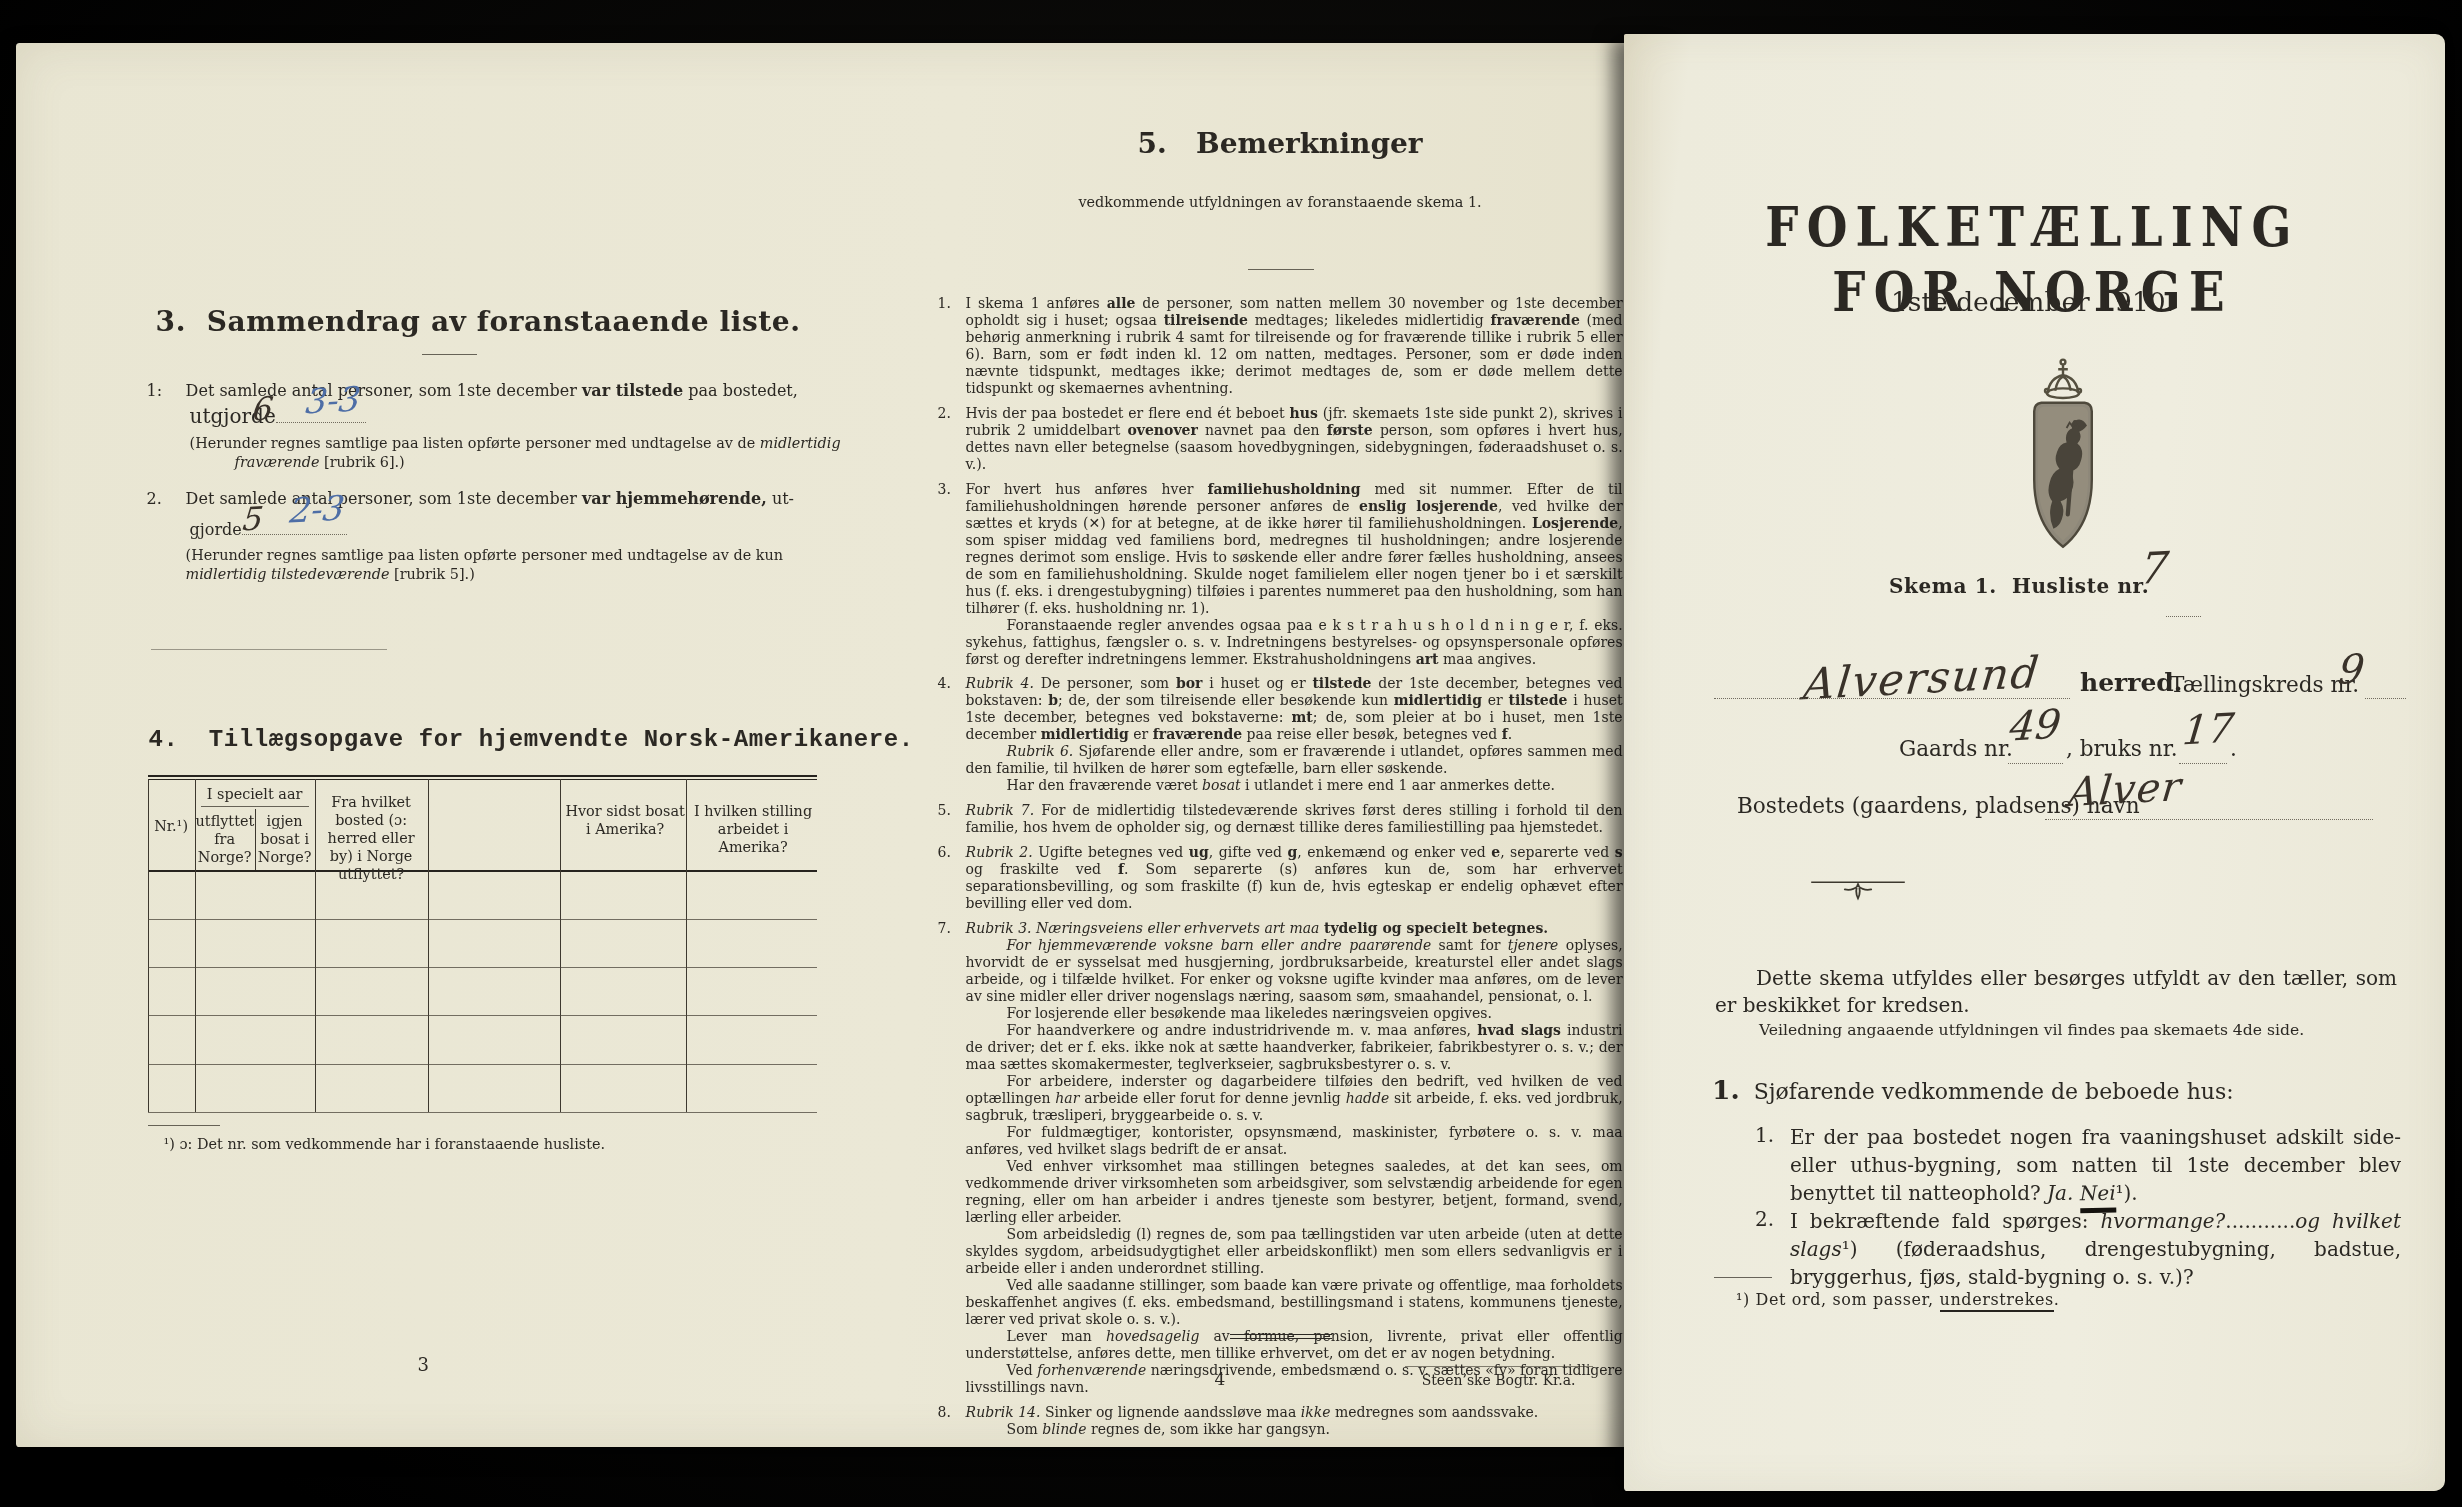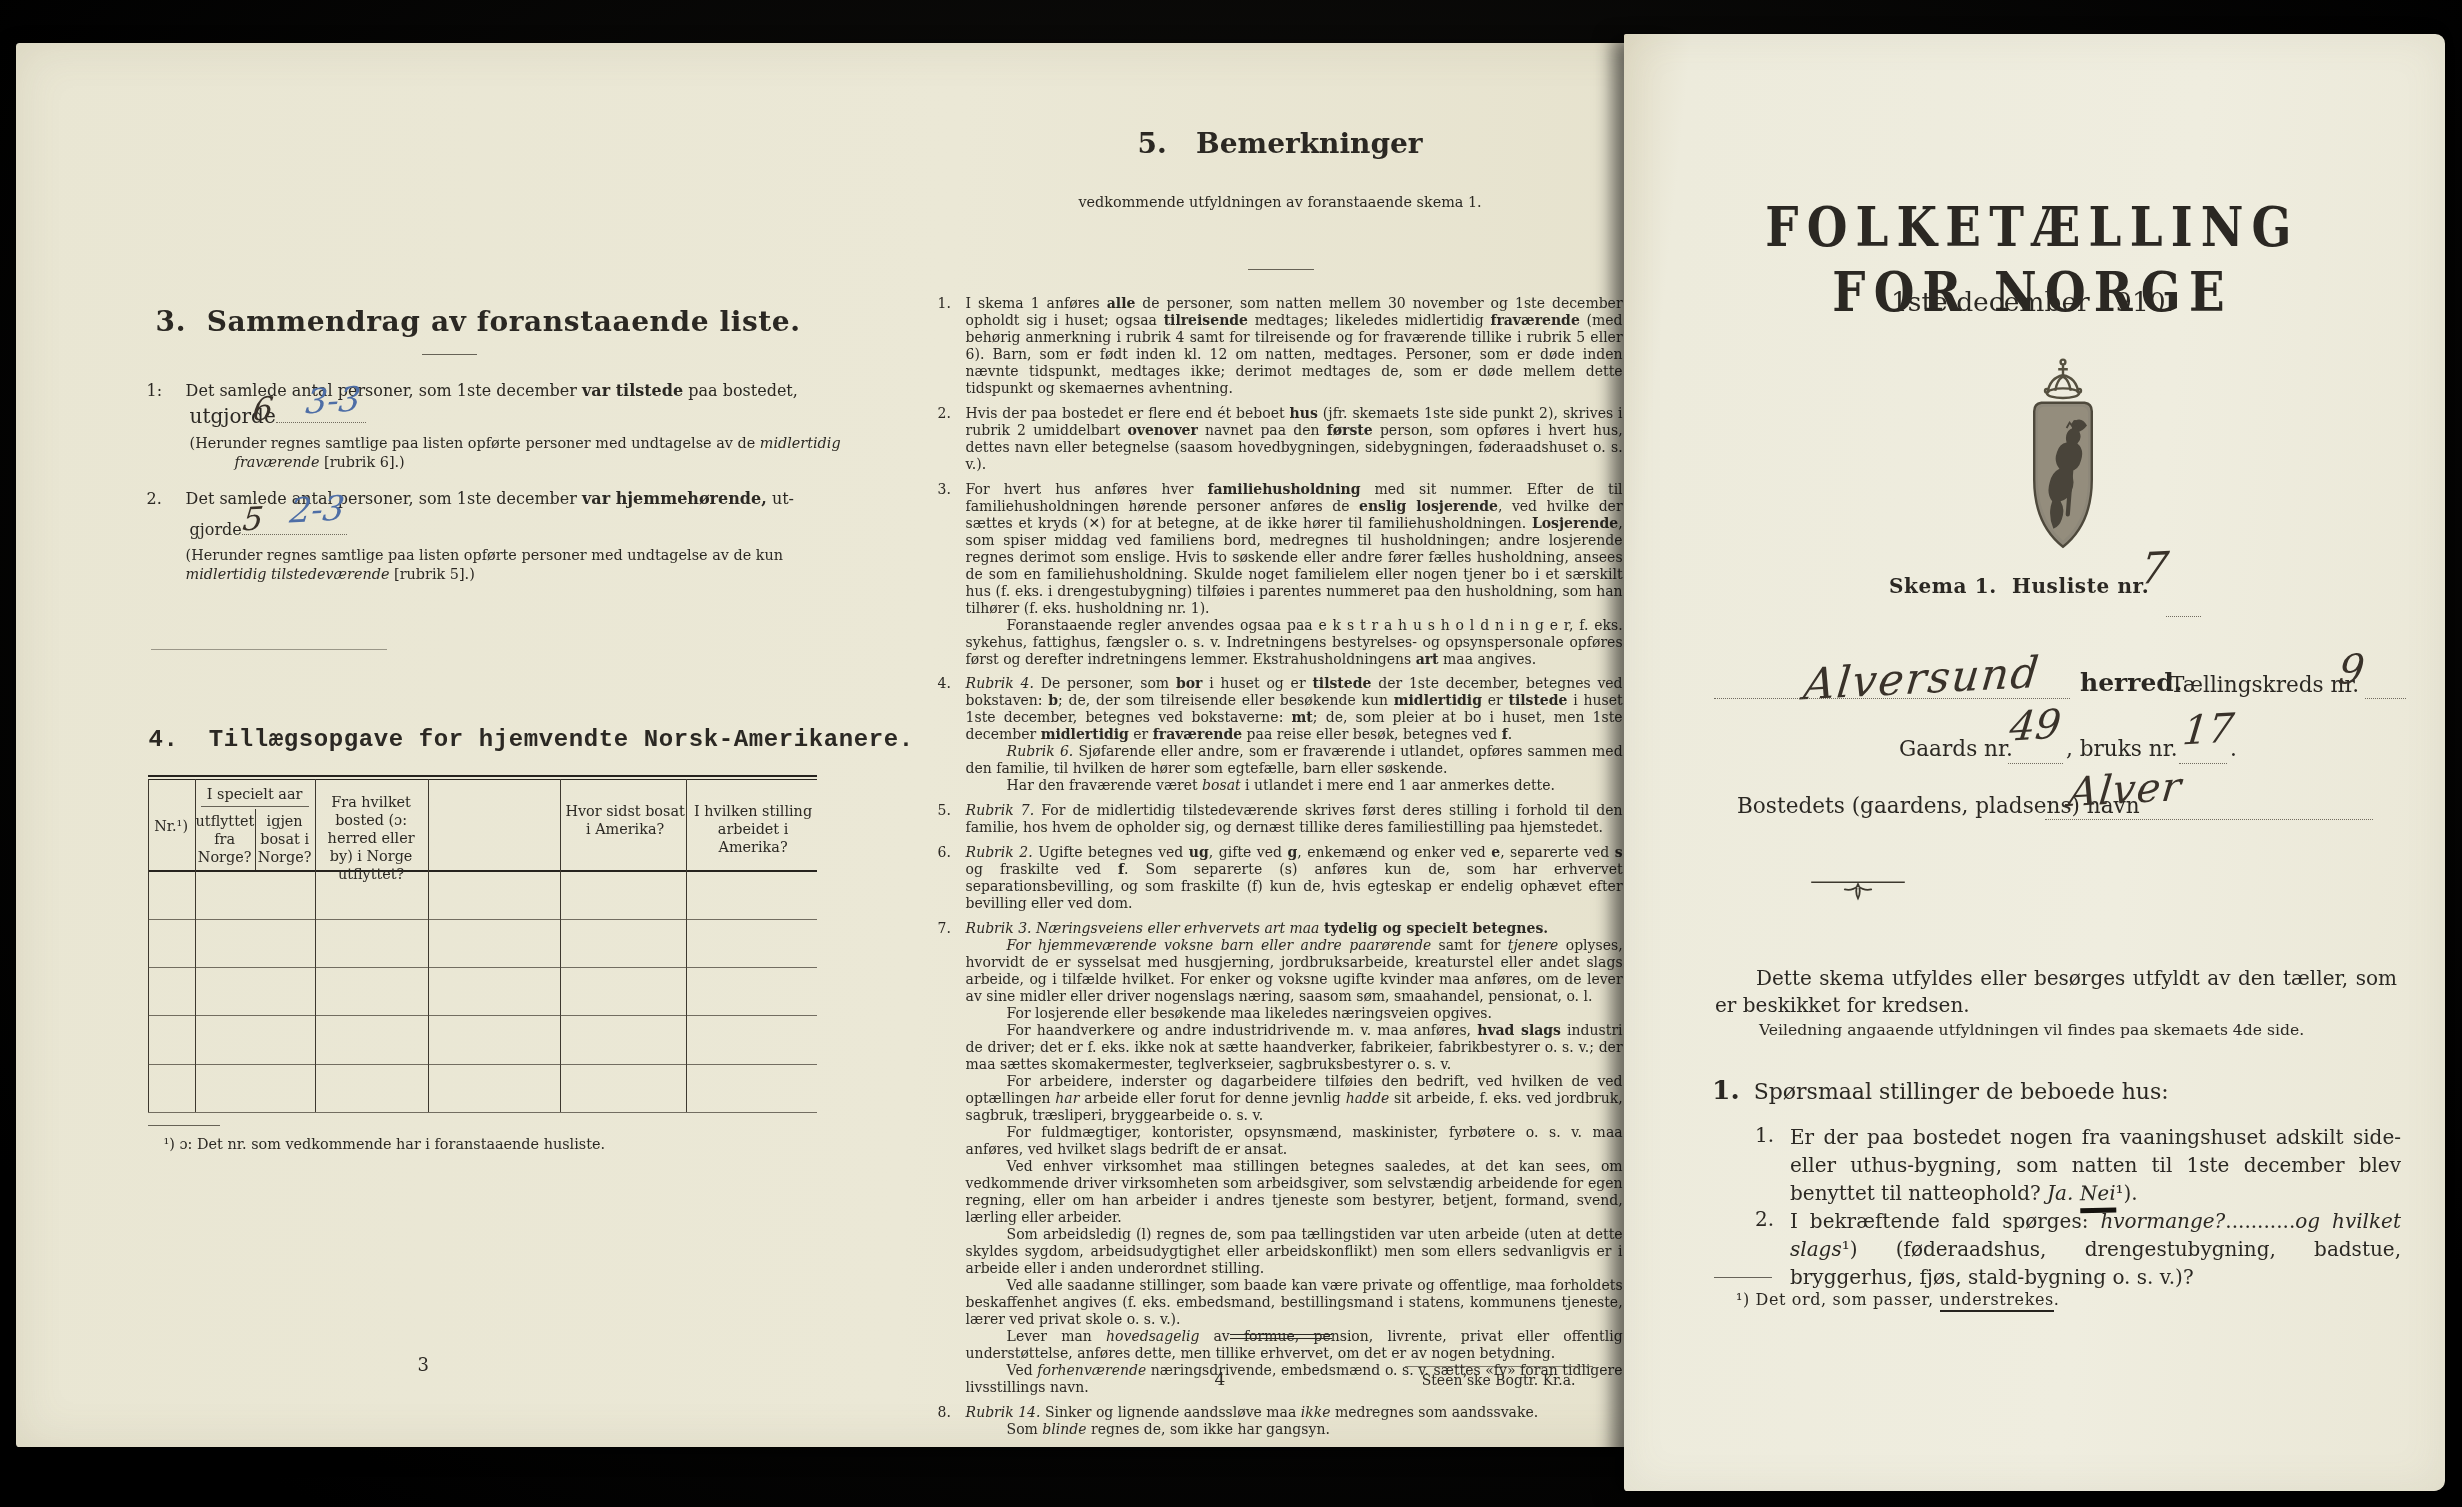--- a/index.html
+++ b/index.html
@@ -223,21 +223,21 @@
       <svg width="96" height="28" viewBox="0 0 160 46">
         <line x1="2" y1="10" x2="158" y2="10" stroke="#3c382e" stroke-width="2.5"></line>
         <path d="M80 13 q-6 12 0 24 q6 -12 0 -24 M80 16 q-10 9 -22 6 M80 16 q10 9 22 6" stroke="#3c382e" stroke-width="3" fill="none" stroke-linecap="round"></path>
       </svg>
     </div>
 
     <div class="abs j" style="left:91px;top:931px;width:682px;font-size:20px;line-height:26.5px;text-indent:41px;">Dette skema utfyldes eller besørges utfyldt av den tæller, som er beskikket for kredsen.</div>
     <div class="abs" style="left:135px;top:987px;font-size:15.6px;">Veiledning angaaende utfyldningen vil findes paa skemaets 4de side.</div>
 
     <div class="abs" style="left:88px;top:1040px;font-size:22px;">
-      <span class="bold" style="font-size:26.5px;">1.</span>&nbsp;&nbsp;<span>Spørsmaal stillinger de beboede hus:</span>
+      <span class="bold" style="font-size:26.5px;">1.</span>&nbsp;&nbsp;<span>Sjøfarende vedkommende de beboede hus:</span>
     </div>
 
     <span class="abs" style="left:131px;top:1089px;font-size:20px;">1.</span>
     <div class="abs j" style="left:166px;top:1089px;width:611px;font-size:20px;line-height:28px;">Er der paa bostedet nogen fra vaaningshuset adskilt side- eller uthus-bygning, som natten til 1ste december blev benyttet til natteophold?   <i>Ja.</i>   <span class="hand-ul"><i>Nei</i></span>¹).</div>
 
     <span class="abs" style="left:131px;top:1173px;font-size:20px;">2.</span>
     <div class="abs j" style="left:166px;top:1173px;width:611px;font-size:20px;line-height:28px;">I bekræftende fald spørges: <i>hvormange?</i>...........<i>og hvilket slags</i>¹) (føderaadshus, drengestubygning, badstue, bryggerhus, fjøs, stald-bygning o. s. v.)?</div>
 
     <div class="abs thinrule" style="left:90px;top:1243px;width:58px;"></div>
     <div class="abs" style="left:112px;top:1256px;font-size:16px;letter-spacing:0.6px;">¹) Det ord, som passer, <span class="pr-ul">understrekes</span>.</div>

